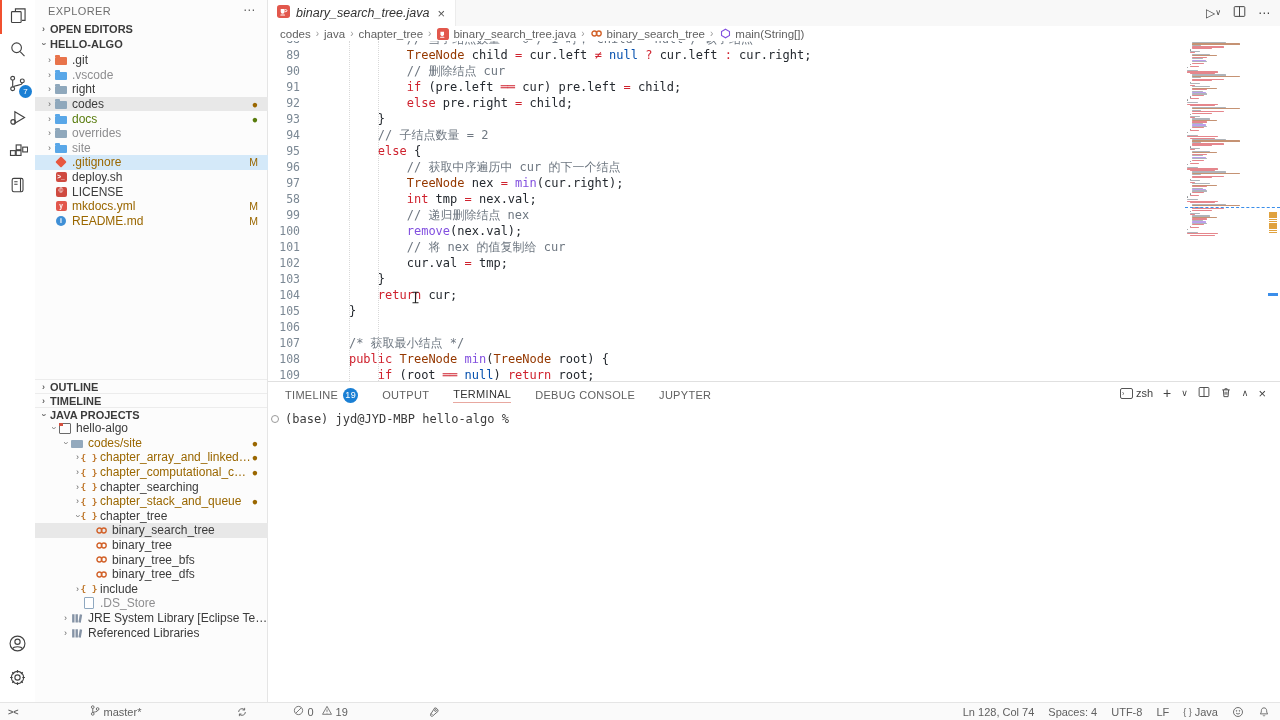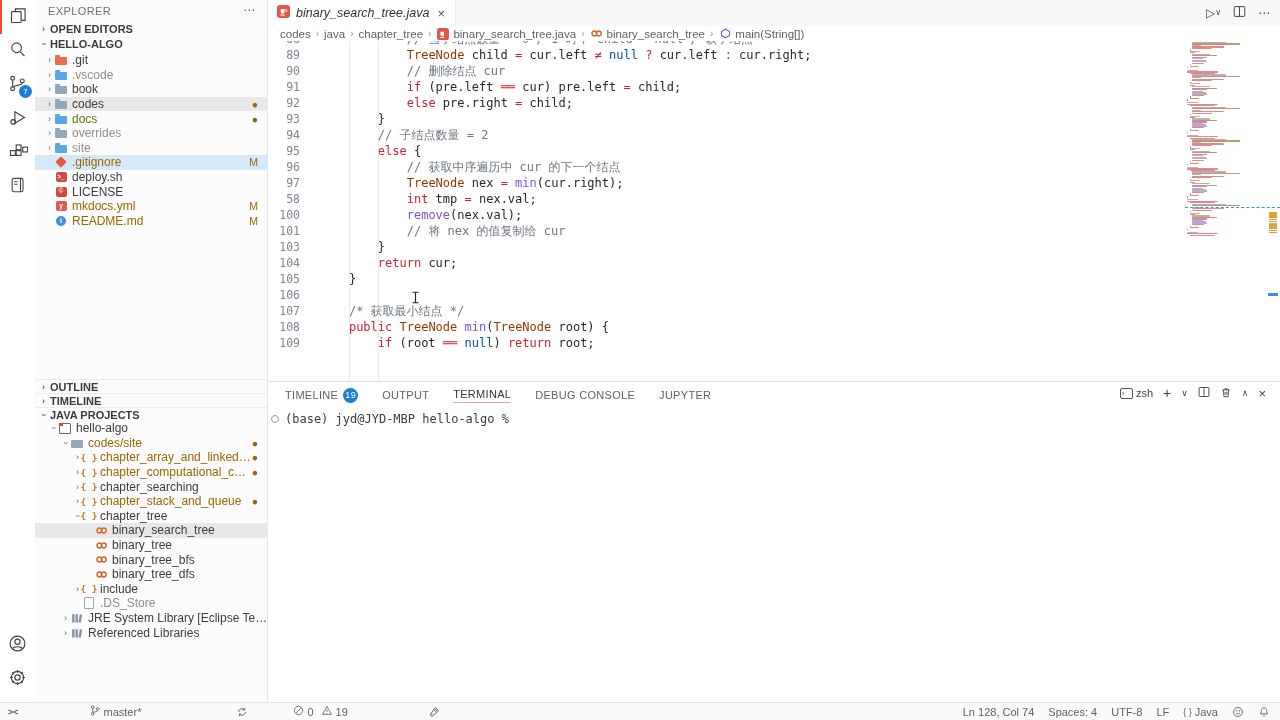--- a/index.html
+++ b/index.html
@@ -188,21 +188,21 @@
           </span>
           <span class="lbl st-ignored">.vscode</span>
         </div>
         <div class="row" style="padding-left: 10px;">
           <span class="chev ">›</span>
           <span class="ic">
             <span class="fold" style="background:#8fa8bc">
               <i style="background:#8fa8bc"></i>
             </span>
           </span>
-          <span class="lbl ">book</span>
+          <span class="lbl ">right</span>
         </div>
         <div class="row sel-gray" style="padding-left: 10px;">
           <span class="chev ">›</span>
           <span class="ic">
             <span class="fold" style="background:#8fa8bc">
               <i style="background:#8fa8bc"></i>
             </span>
           </span>
           <span class="lbl ">codes</span>
           <span class="badge" style="color:#9a6700">●</span>
@@ -542,26 +542,34 @@
           </div>
           <div class="cl">
             <span class="ln">97</span>
             <span class="ct"><span style="color: rgb(36, 41, 47);">            </span><span style="color: rgb(149, 56, 0);">TreeNode</span><span style="color: rgb(36, 41, 47); text-align: center;"> nex </span><span style="color: rgb(207, 34, 46);">=</span><span style="color: rgb(36, 41, 47);"> </span><span style="color: rgb(130, 80, 223);">min</span><span style="color: rgb(36, 41, 47);">(cur.right);</span></span>
           </div>
           <div class="cl">
             <span class="ln">58</span>
             <span class="ct"><span style="color: rgb(36, 41, 47);">            </span><span style="color: rgb(207, 34, 46);">int</span><span style="color: rgb(36, 41, 47);"> tmp </span><span style="color: rgb(207, 34, 46);">=</span><span style="color: rgb(36, 41, 47);"> nex.val;</span></span>
           </div>
           <div class="cl">
+            <span class="ln">99</span>
+            <span class="ct"><span style="color: rgb(36, 41, 47);">            </span><span style="color: rgb(110, 119, 129);">// 递归删除结点 nex</span></span>
+          </div>
+          <div class="cl">
             <span class="ln">100</span>
             <span class="ct"><span style="color: rgb(36, 41, 47);">            </span><span style="color: rgb(130, 80, 223);">remove</span><span style="color: rgb(36, 41, 47);">(nex.val);</span></span>
           </div>
           <div class="cl">
             <span class="ln">101</span>
             <span class="ct"><span style="color: rgb(36, 41, 47);">            </span><span style="color: rgb(110, 119, 129);">// 将 nex 的值复制给 cur</span></span>
+          </div>
+          <div class="cl">
+            <span class="ln">102</span>
+            <span class="ct"><span style="color: rgb(36, 41, 47);">            cur.val </span><span style="color: rgb(207, 34, 46);">=</span><span style="color: rgb(36, 41, 47);"> tmp;</span></span>
           </div>
           <div class="cl">
             <span class="ln">103</span>
             <span class="ct"><span style="color: rgb(36, 41, 47);">        }</span></span>
           </div>
           <div class="cl">
             <span class="ln">104</span>
             <span class="ct"><span style="color: rgb(36, 41, 47);">        </span><span style="color: rgb(207, 34, 46);">return</span><span style="color: rgb(36, 41, 47);"> cur;</span></span>
           </div>
           <div class="cl">

